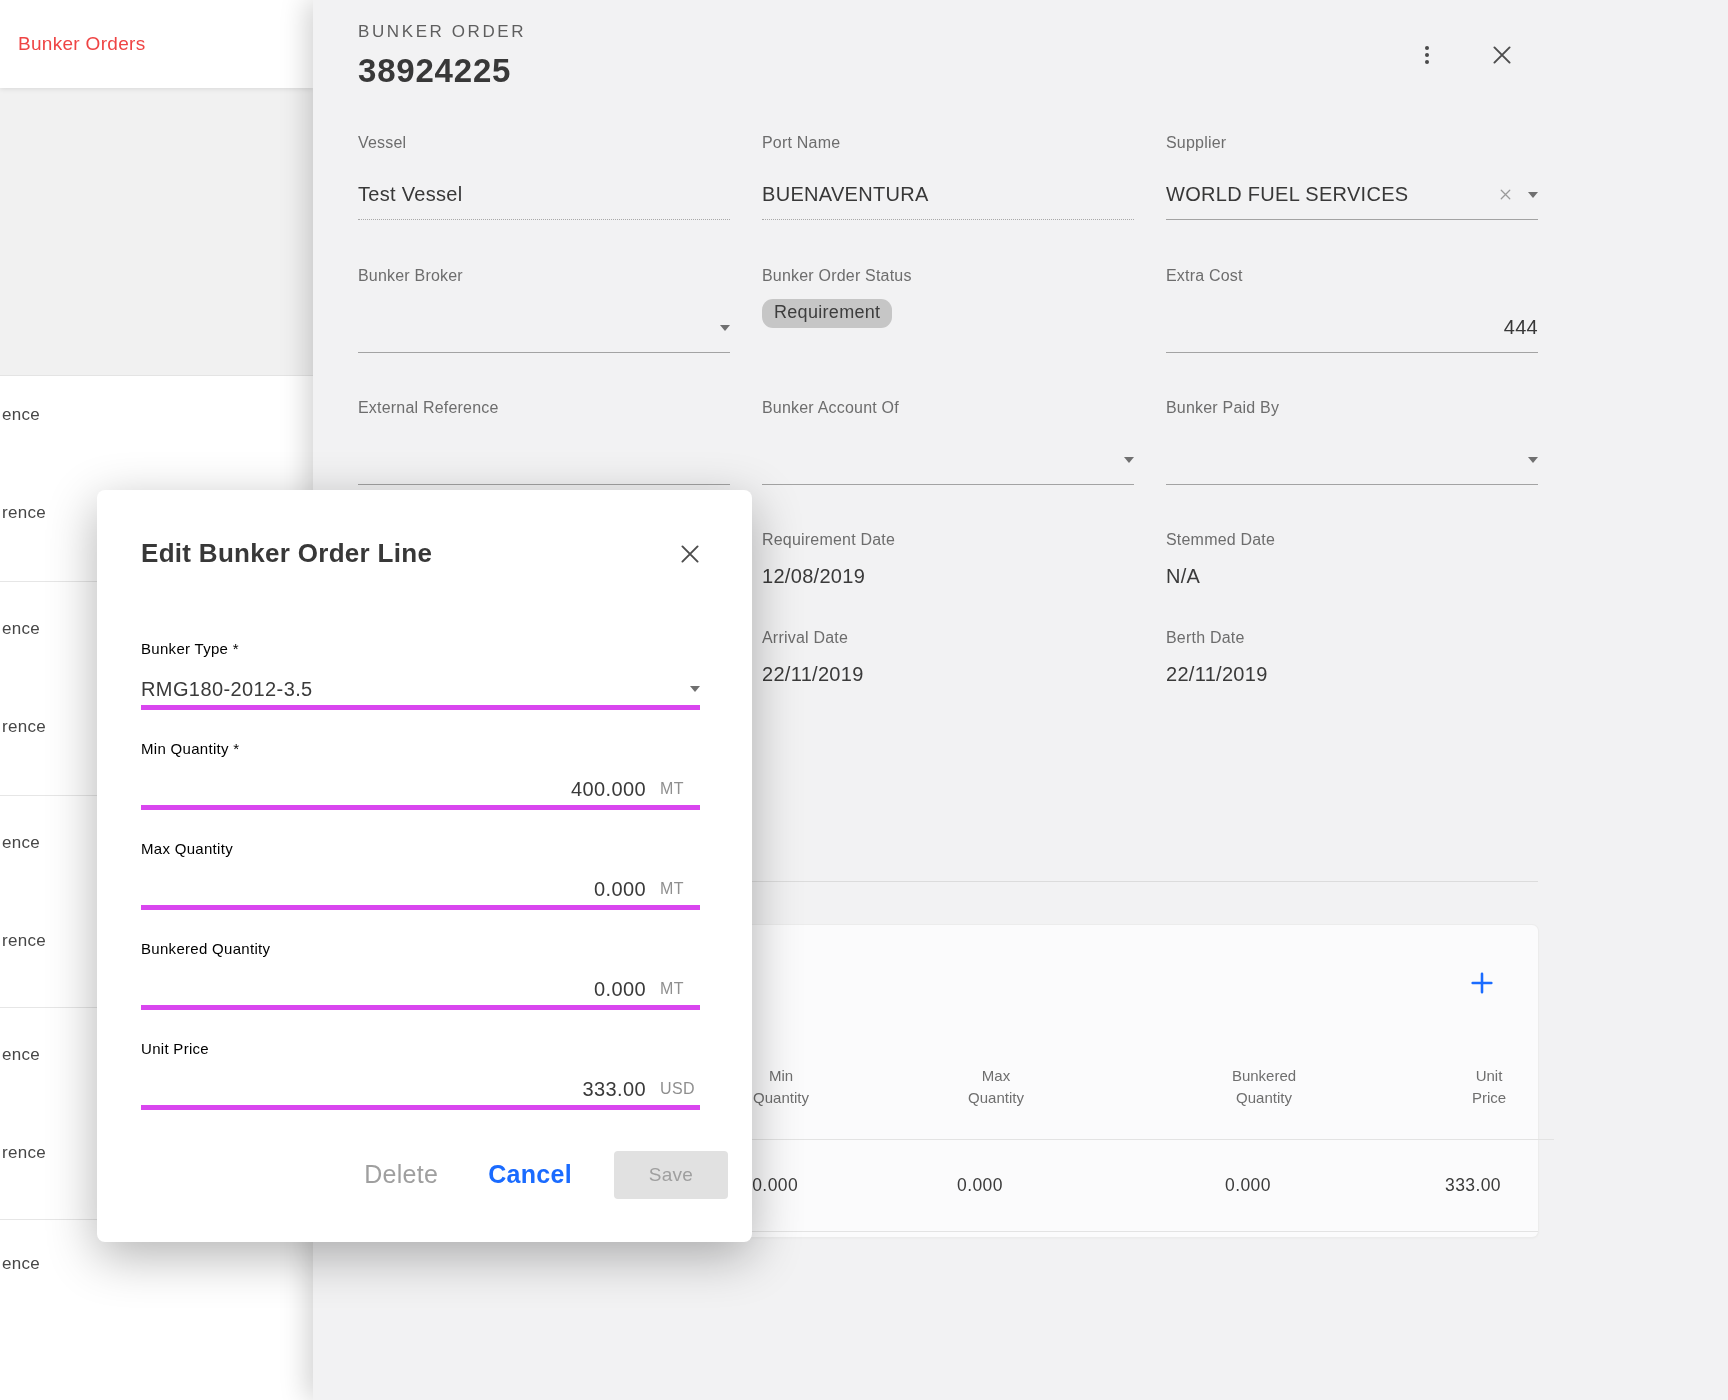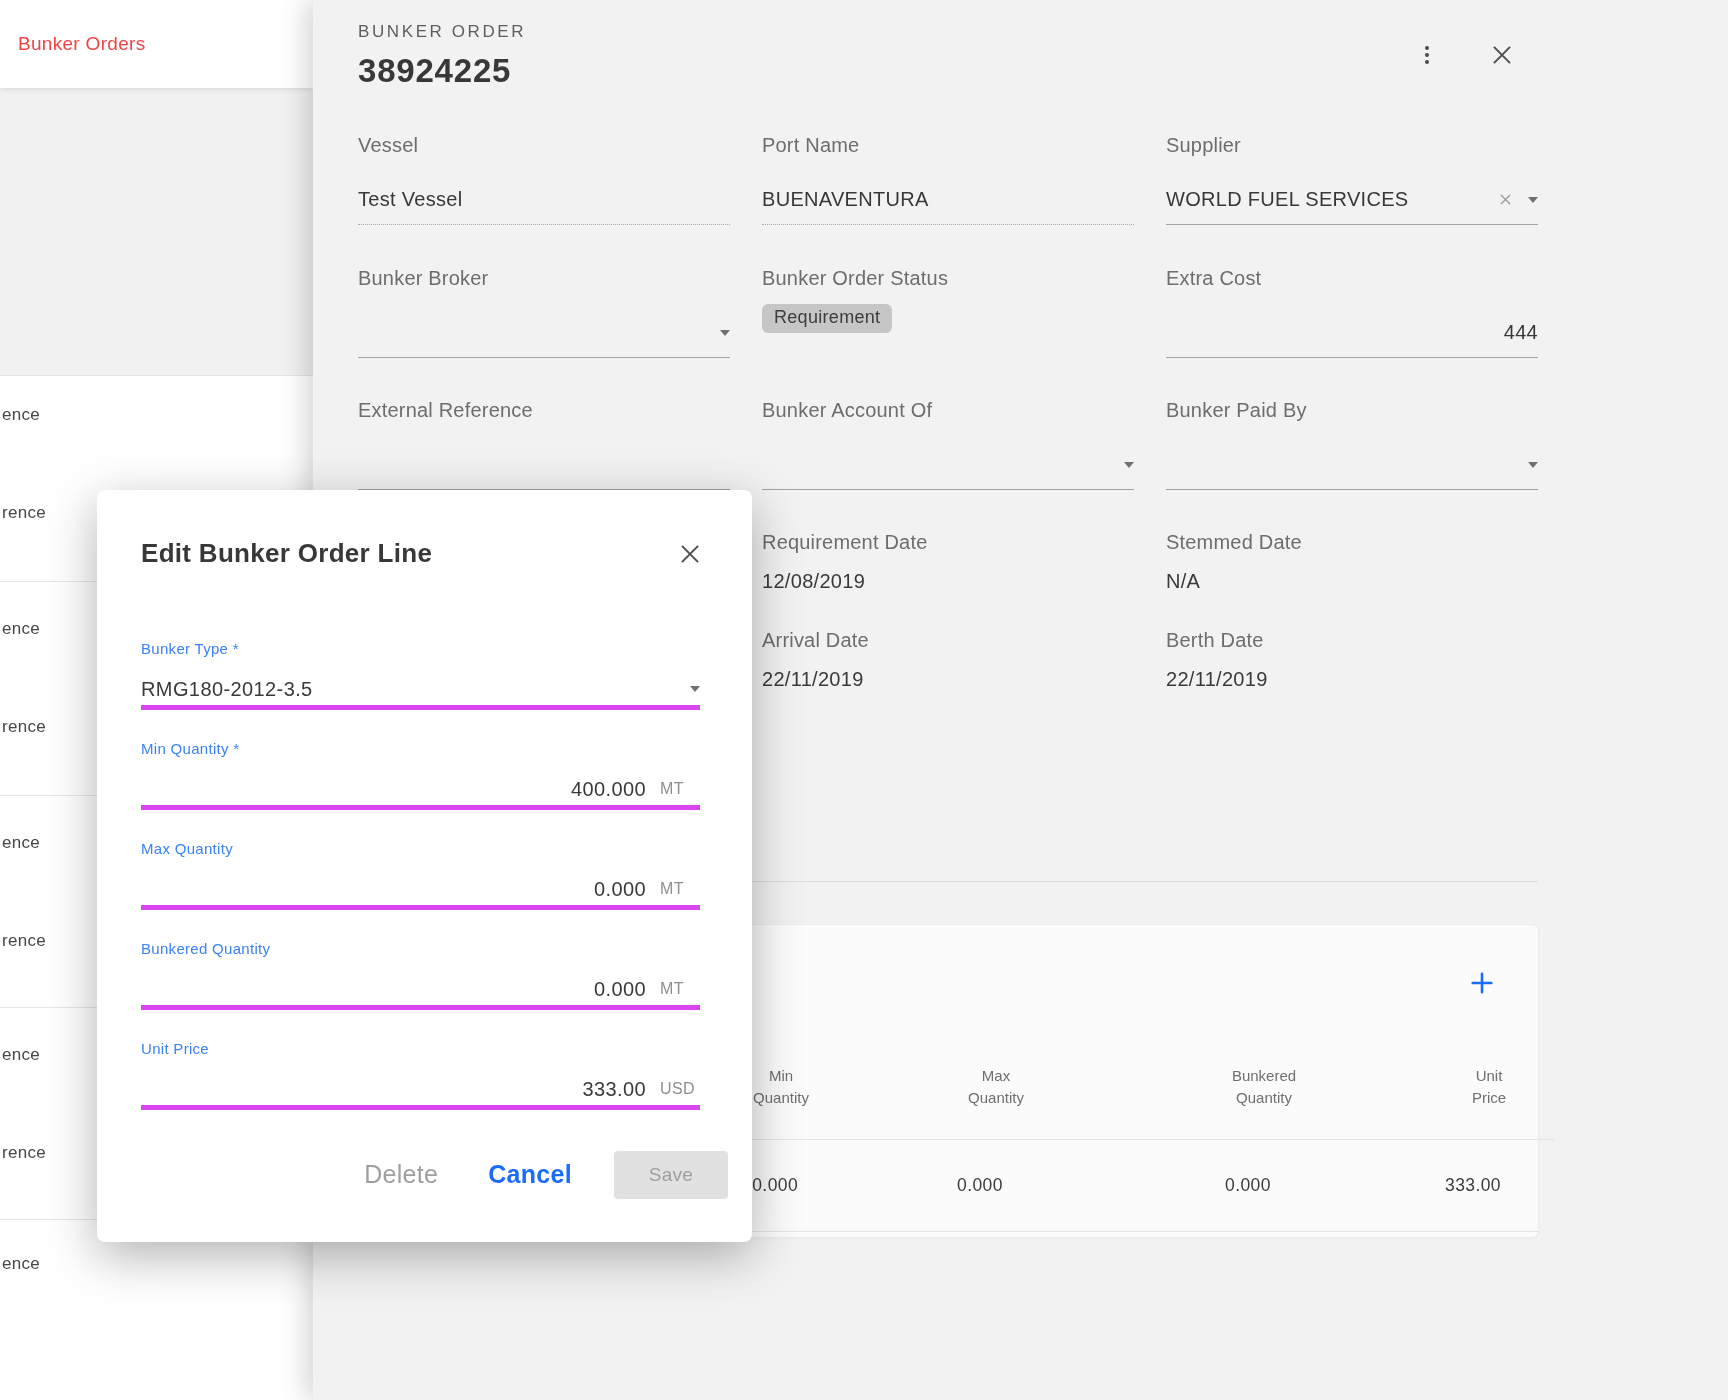--- a/index.html
+++ b/index.html
@@ -37,34 +37,34 @@
   .icon-btn { background:none; border:none; cursor:pointer; display:flex; align-items:center; justify-content:center; }
   .kebab-btn { position:absolute; left:1097px; top:38px; width:34px; height:34px; }
   .kebab-dots span { display:block; width:4px; height:4px; border-radius:50%; background:#4a4a4a; margin:2.6px auto; }
   .panel-close-btn { position:absolute; left:1172px; top:38px; width:34px; height:34px; }
 
   .fields {
     position:absolute; left:45px; top:134px; width:1180px;
     display:grid; grid-template-columns:372px 372px 372px; column-gap:32px;
     grid-template-rows:133px 132px 132px 98px 90px;
   }
-  .f-label { font-size:20px; color:#6d6d6d; letter-spacing:0.2px; }
+  .f-label { font-size:16px; color:#6d6d6d; letter-spacing:0.2px; }
   .f-control {
     margin-top:18px; height:50px; display:flex; align-items:center;
     font-size:20px; color:#383838; letter-spacing:0.3px;
   }
   .u-dotted { border-bottom:1px dotted #a9a9a9; }
   .u-solid  { border-bottom:1px solid #a3a3a3; }
   .grow { flex:1; }
   .end { justify-content:flex-end; }
   .f-static { margin-top:16px; font-size:20px; color:#3a3a3a; letter-spacing:0.3px; }
   .badge-wrap { margin-top:14px; }
   .status-badge {
     display:inline-block; background:#c6c6c6; color:#3d3d3d; font-size:18px;
-    padding:3px 12px 5px; border-radius:6px; letter-spacing:0.3px;
+    padding:3px 12px 5px; border-radius:11px; letter-spacing:0.3px;
   }
   .caret-down { width:0; height:0; border-left:5px solid transparent; border-right:5px solid transparent; border-top:6px solid #707070; }
   .clear-x { margin-right:14px; display:flex; }
 
   .panel-divider { position:absolute; left:45px; top:881px; width:1180px; height:1px; background:#dcdcdc; }
 
   
   .lines-card {
     position:absolute; left:45px; top:925px; width:1180px; height:312px;
     background:#fbfbfc; border-radius:6px;
@@ -86,21 +86,21 @@
   .modal {
     position:absolute; left:97px; top:490px; width:655px; height:752px;
     background:#ffffff; border-radius:8px; box-shadow:0 14px 50px rgba(0,0,0,0.30);
     padding:48px 52px 0 44px; z-index:10;
   }
   .modal-head { display:flex; justify-content:space-between; align-items:flex-start; height:32px; }
   .modal-title { font-size:26px; font-weight:bold; color:#383838; letter-spacing:0.3px; }
   .modal-close-btn { margin-top:0; margin-right:-6px; width:32px; height:32px; }
   .modal-fields { margin-top:70px; }
   .m-field { margin-bottom:30px; }
-  .m-label { font-size:15px; color:#3b82f6; letter-spacing:0.3px; margin-bottom:9px; }
+  .m-label { font-size:15px; color:#000000; letter-spacing:0.3px; margin-bottom:9px; }
   .m-control {
     height:37px; border-bottom:5px solid #d946ef; display:flex; align-items:center;
     font-size:20px; color:#3a3a3a; letter-spacing:0.4px; cursor:text;margin-top:16px;
   }
   .m-num { flex:1; text-align:right; }
   .m-unit { font-size:16px; color:#8f8f8f; margin-left:14px; width:40px; }
   .modal-actions { margin-top:38px; display:flex; justify-content:flex-end; align-items:center; margin-right:-28px; }
   .btn-text { font-size:25px; padding:12px 18px; background:none; border:none; letter-spacing:0.3px; cursor:pointer; }
   .btn-delete { color:#9f9f9f; }
   .btn-cancel { color:#1a6bff; font-weight:bold; margin-left:14px; }

